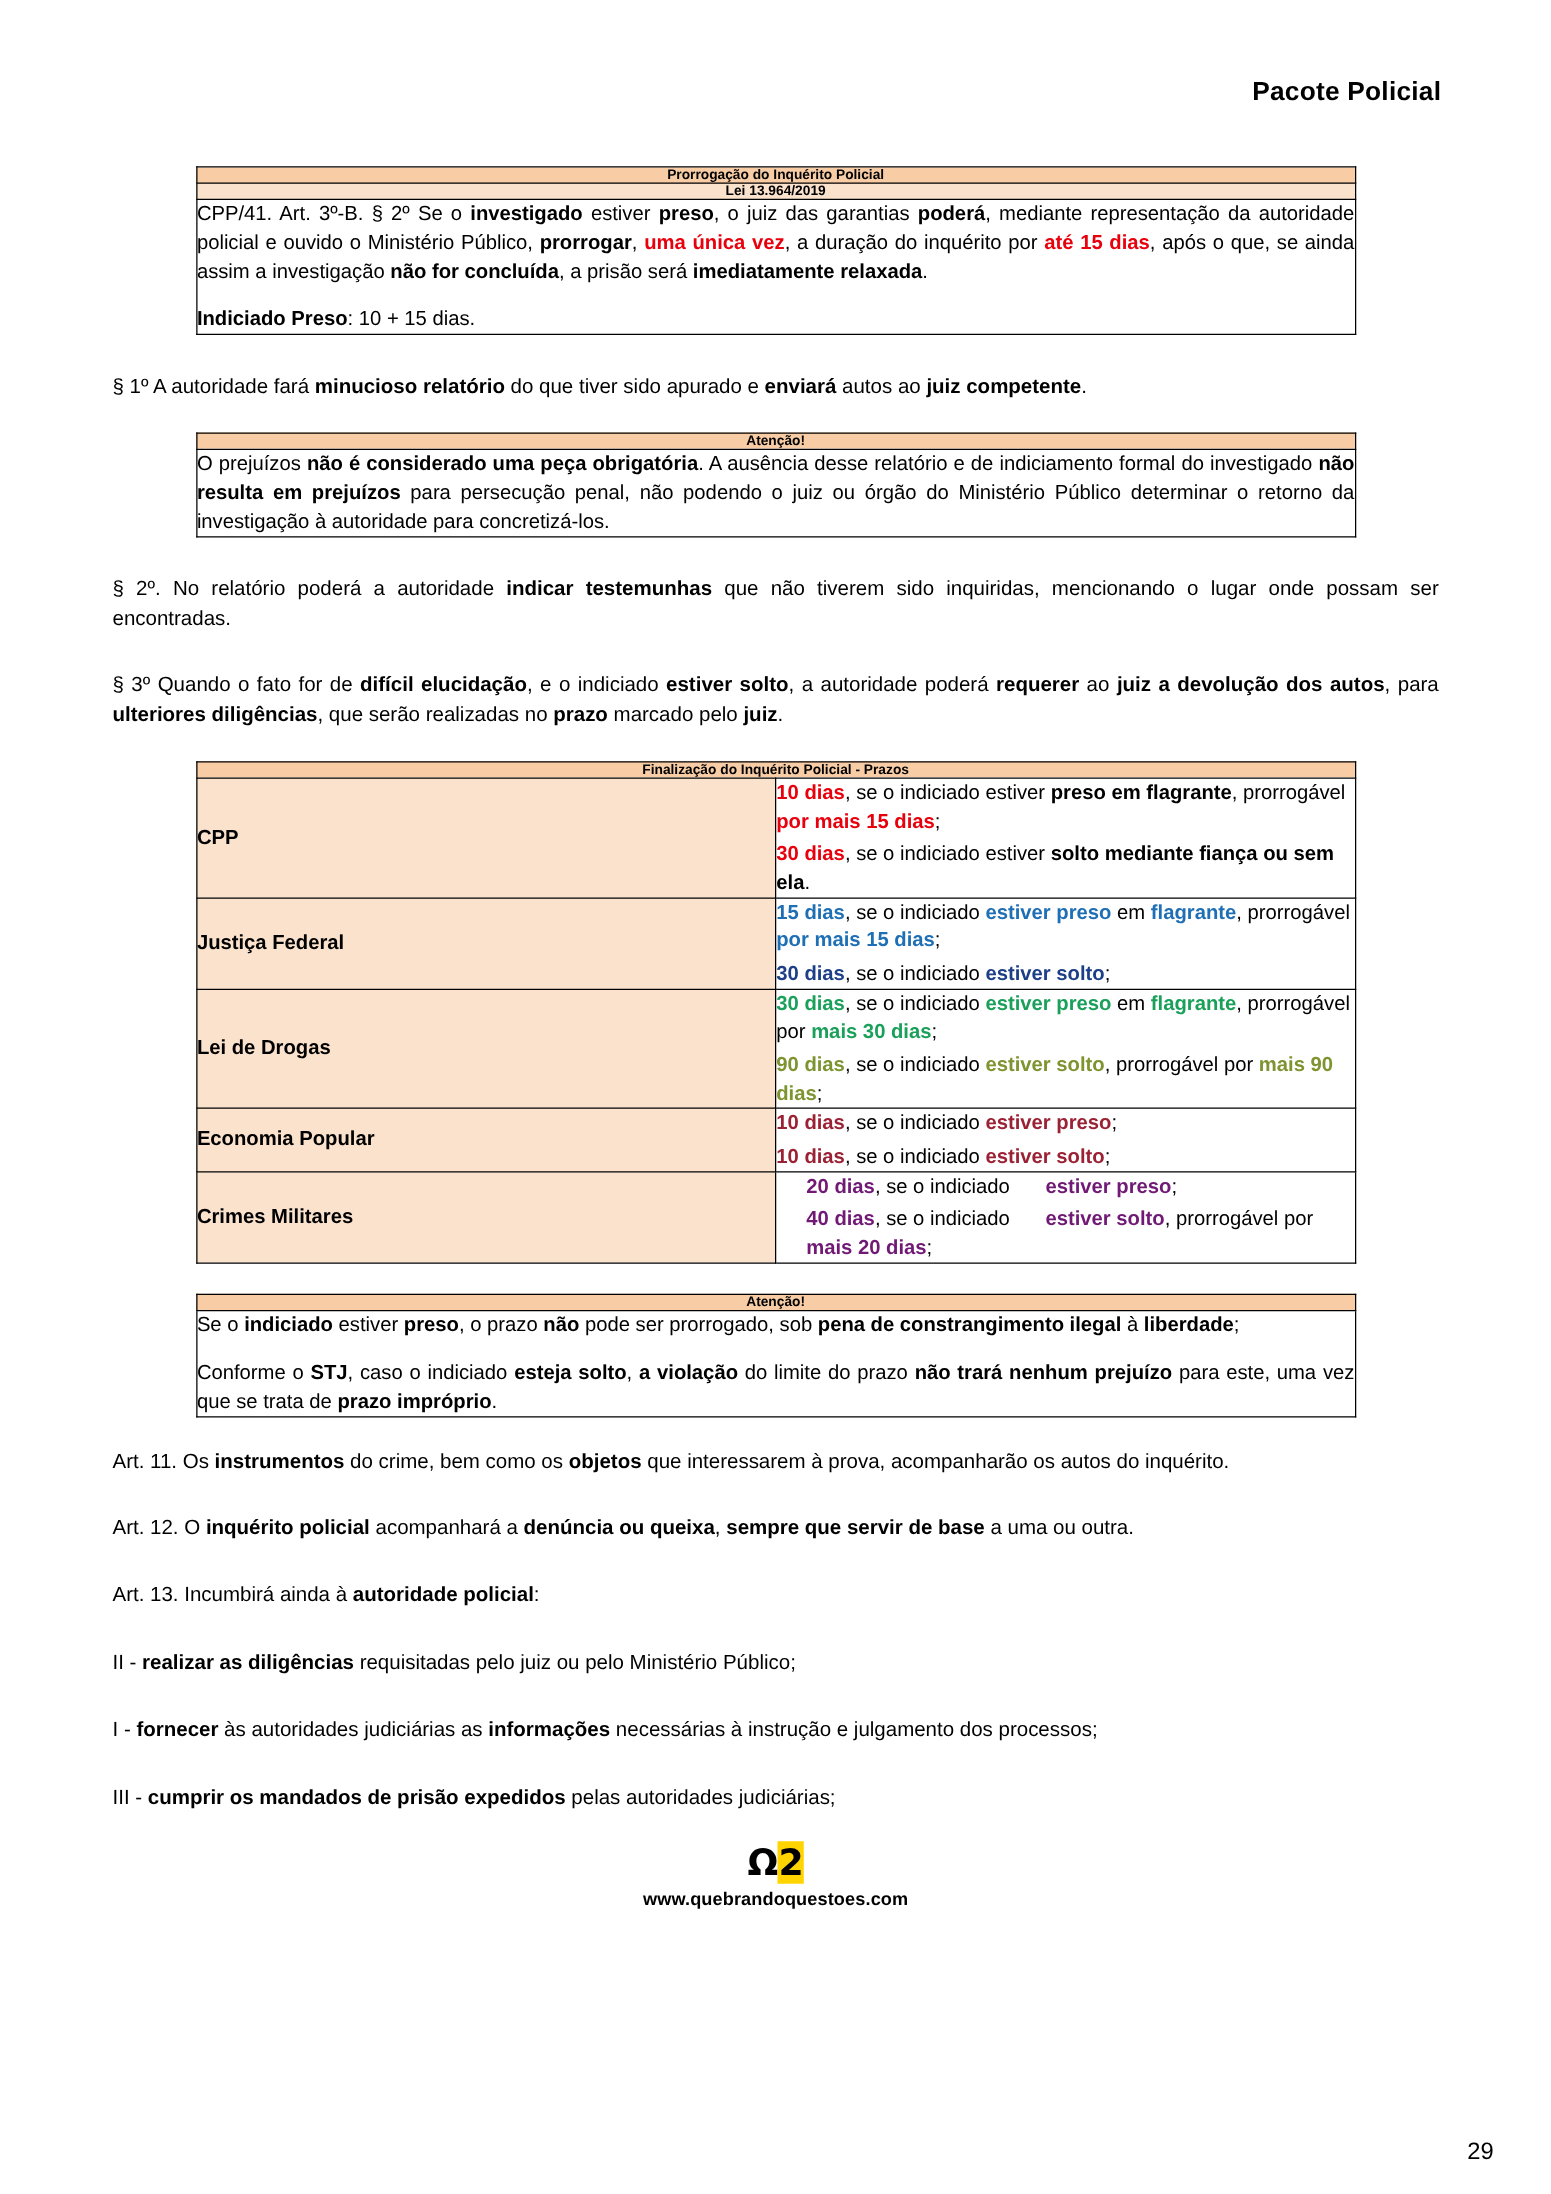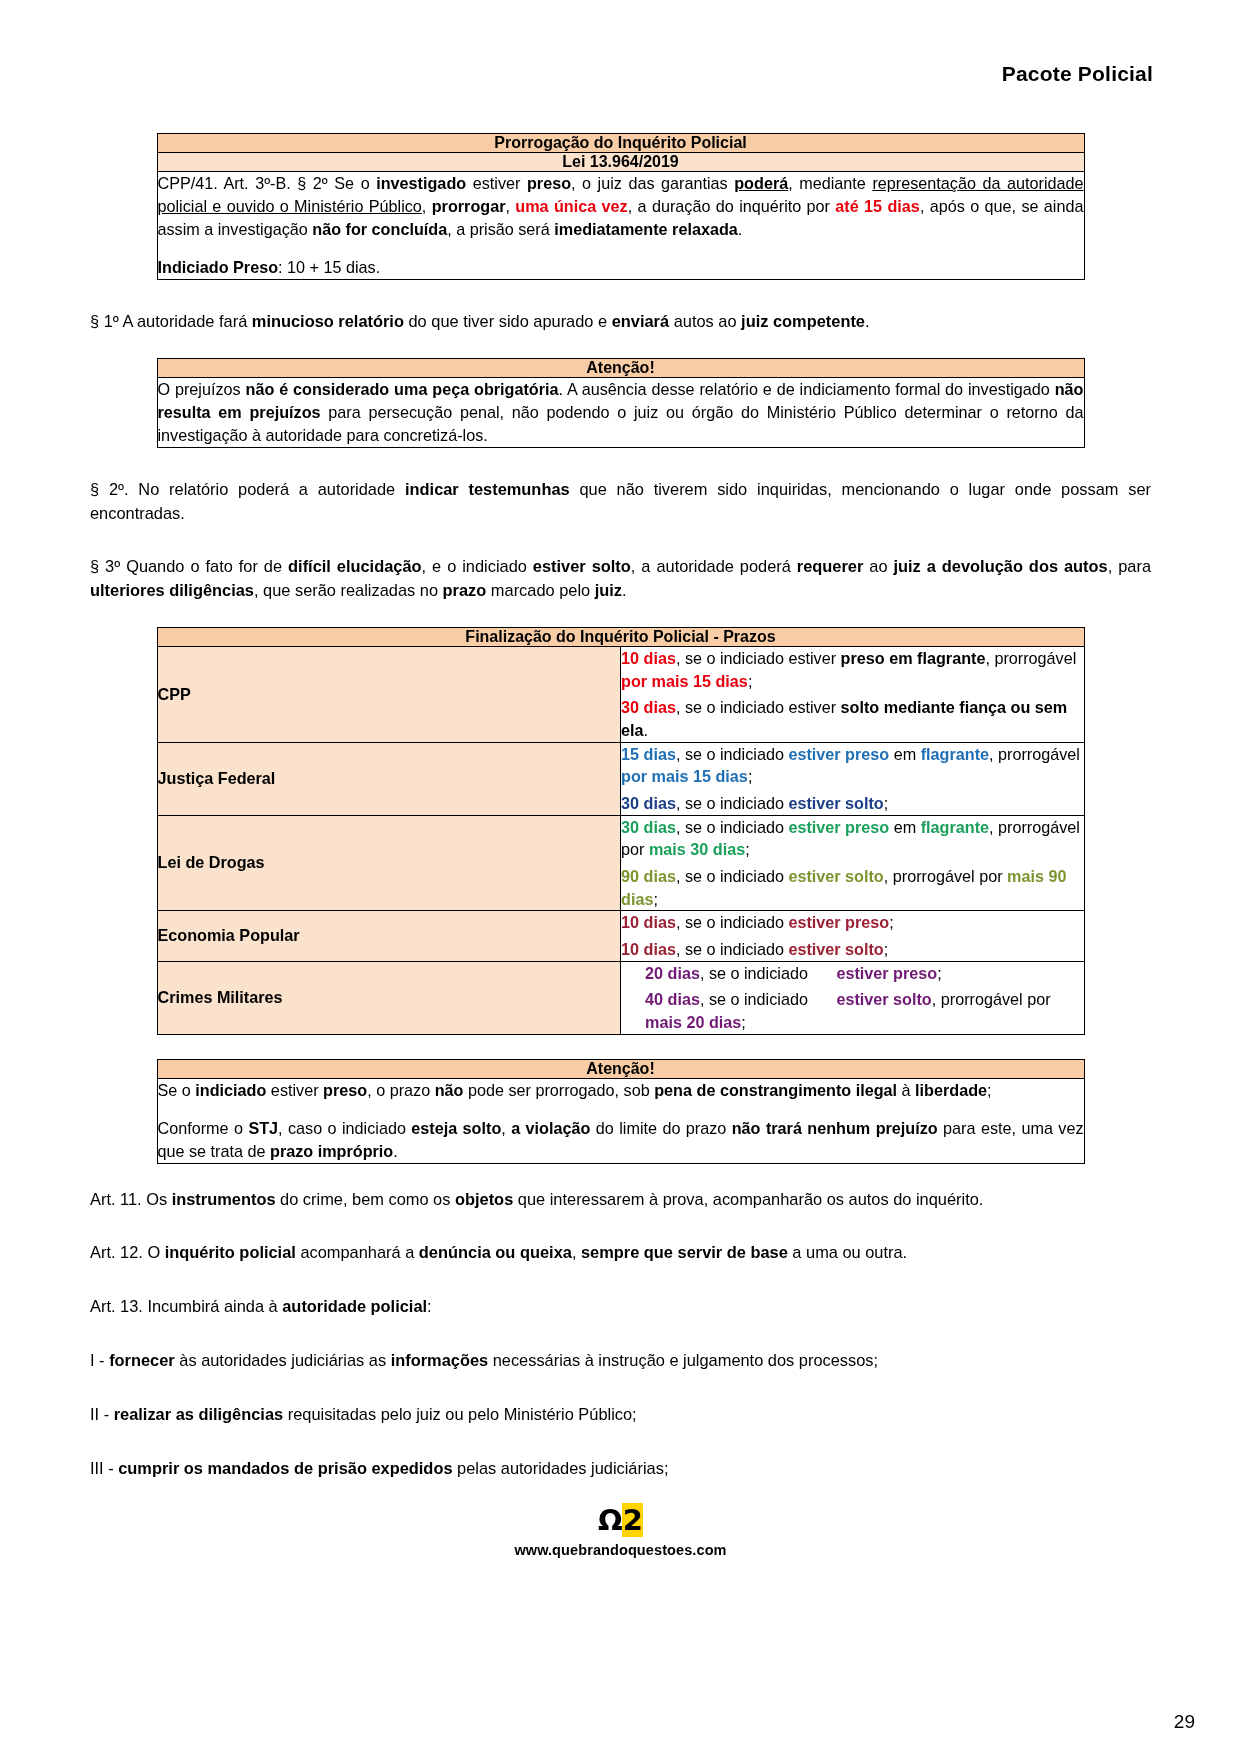--- a/index.html
+++ b/index.html
@@ -40,21 +40,21 @@
   }
   .box td, .box th {
     border: 1.1px solid #000;
     padding: 0;
     vertical-align: middle;
   }
   .hdr {
     background: #f8cda6;
     text-align: center;
     font-weight: bold;
-    font-size: 16px;
+    font-size: 11px;
     padding: 5px 4px 6px 4px;
   }
   .hdr.lighter { background: #fae2cd; }
   .body-cell {
     background: #ffffff;
     padding: 7px 11px 9px 11px;
     font-size: 16.2px;
     line-height: 1.42;
     text-align: justify;
   }
@@ -85,21 +85,21 @@
     text-align: justify;
     margin: 0;
     padding: 0 2px;
   }
   .sp-24 { margin-top: 24px; }
   .sp-30 { margin-top: 30px; }
 
   .tbl-gap-top { margin-top: 24px; }
 
   b, strong { font-weight: bold; }
-  .u { text-decoration: underline; }
+  .u { }
 
   
   .c-red    { color: #e8000d; font-weight: bold; }
   .c-blue   { color: #1f6fb5; font-weight: bold; }
   .c-blue-d { color: #1d3f87; font-weight: bold; }
   .c-green  { color: #1aa05a; font-weight: bold; }
   .c-olive  { color: #7d9430; font-weight: bold; }
   .c-maroon { color: #9b2234; font-weight: bold; }
   .c-brown  { color: #701a75; font-weight: bold; padding-left: 24px; }
 
@@ -233,23 +233,23 @@
     </tr>
   </tbody>
     </table>
 
   <p class="para sp-24"><span>Art. 11. Os </span><b>instrumentos</b><span> do crime, bem como os </span><b>objetos</b><span> que interessarem à prova, acompanharão os autos do inquérito.</span></p>
 
   <p class="para sp-30"><span>Art. 12. O </span><b>inquérito policial</b><span> acompanhará a </span><b>denúncia ou queixa</b><span>, </span><b>sempre que servir de base</b><span> a uma ou outra.</span></p>
 
   <p class="para sp-30"><span>Art. 13. Incumbirá ainda à </span><b>autoridade policial</b><span>:</span></p>
 
+  <p class="para sp-30"><span>II -  </span><b>realizar as diligências</b><span> requisitadas pelo juiz ou pelo Ministério Público;</span></p>
+
   <p class="para sp-30"><span> I - </span><b>fornecer</b><span> às autoridades judiciárias as </span><b>informações</b><span> necessárias à instrução e julgamento dos processos;</span></p>
-
-  <p class="para sp-30"><span>II -  </span><b>realizar as diligências</b><span> requisitadas pelo juiz ou pelo Ministério Público;</span></p>
 
   <p class="para sp-30"><span>III - </span><b>cumprir os mandados de prisão expedidos</b><span> pelas autoridades judiciárias;</span></p>
 
   <div class="footer">
     <div class="logo"><span>Ω</span><span class="hl">2</span></div>
     <div class="site">www.quebrandoquestoes.com</div>
   </div>
 
   <div class="page-number">29</div>
 

